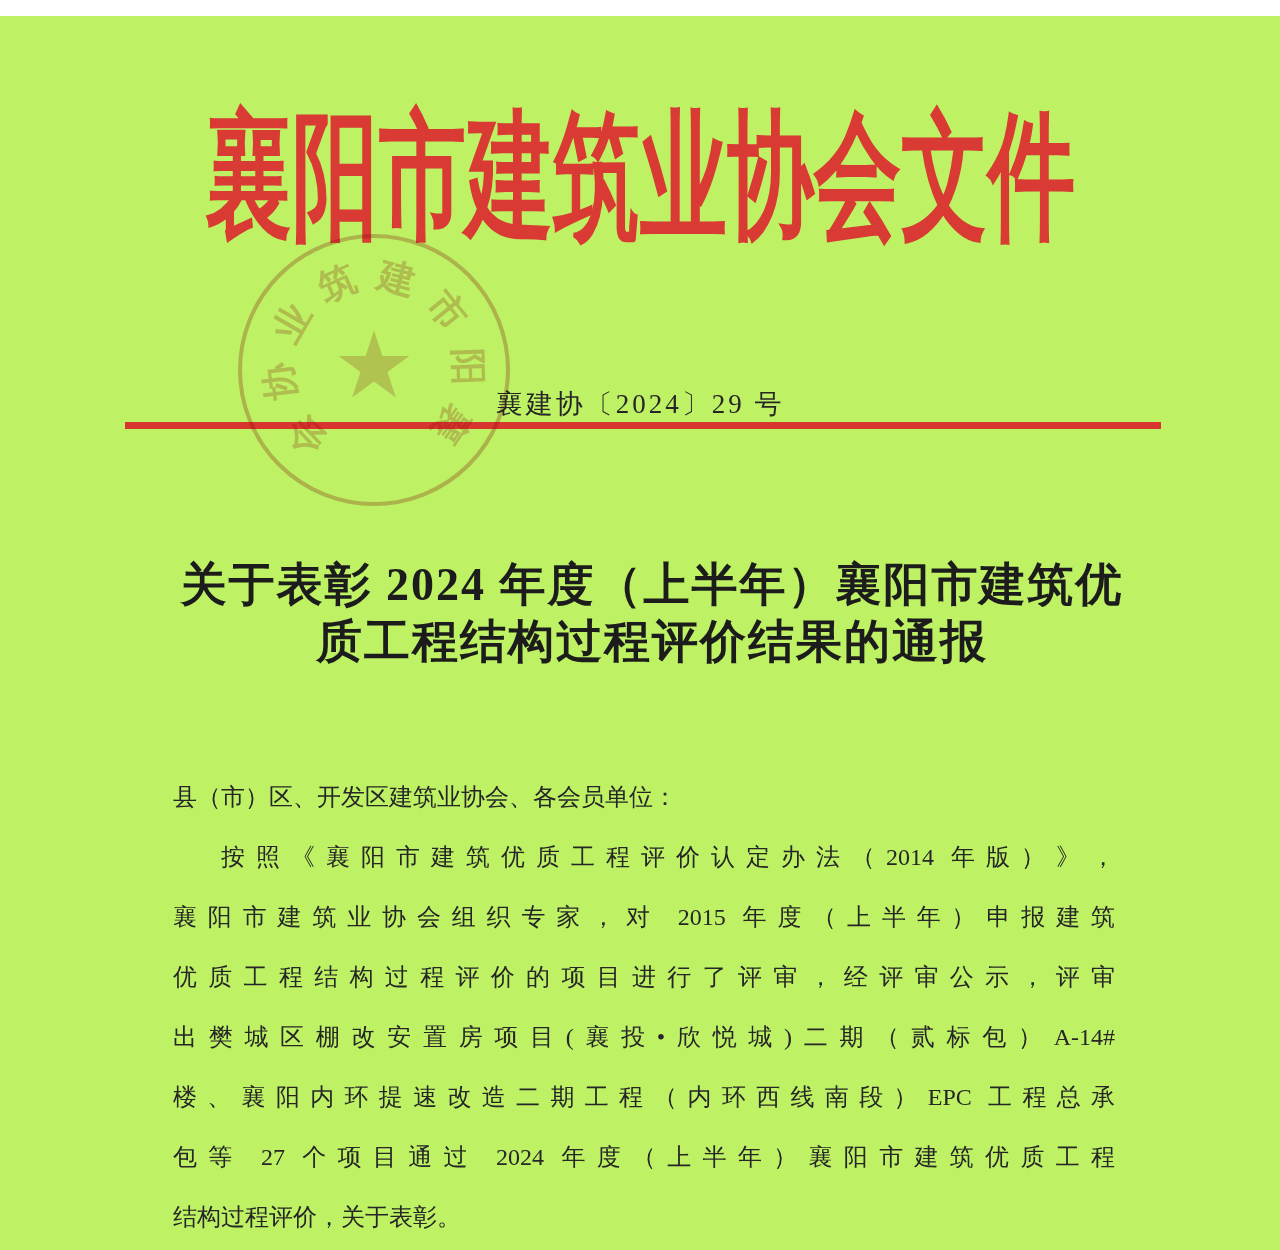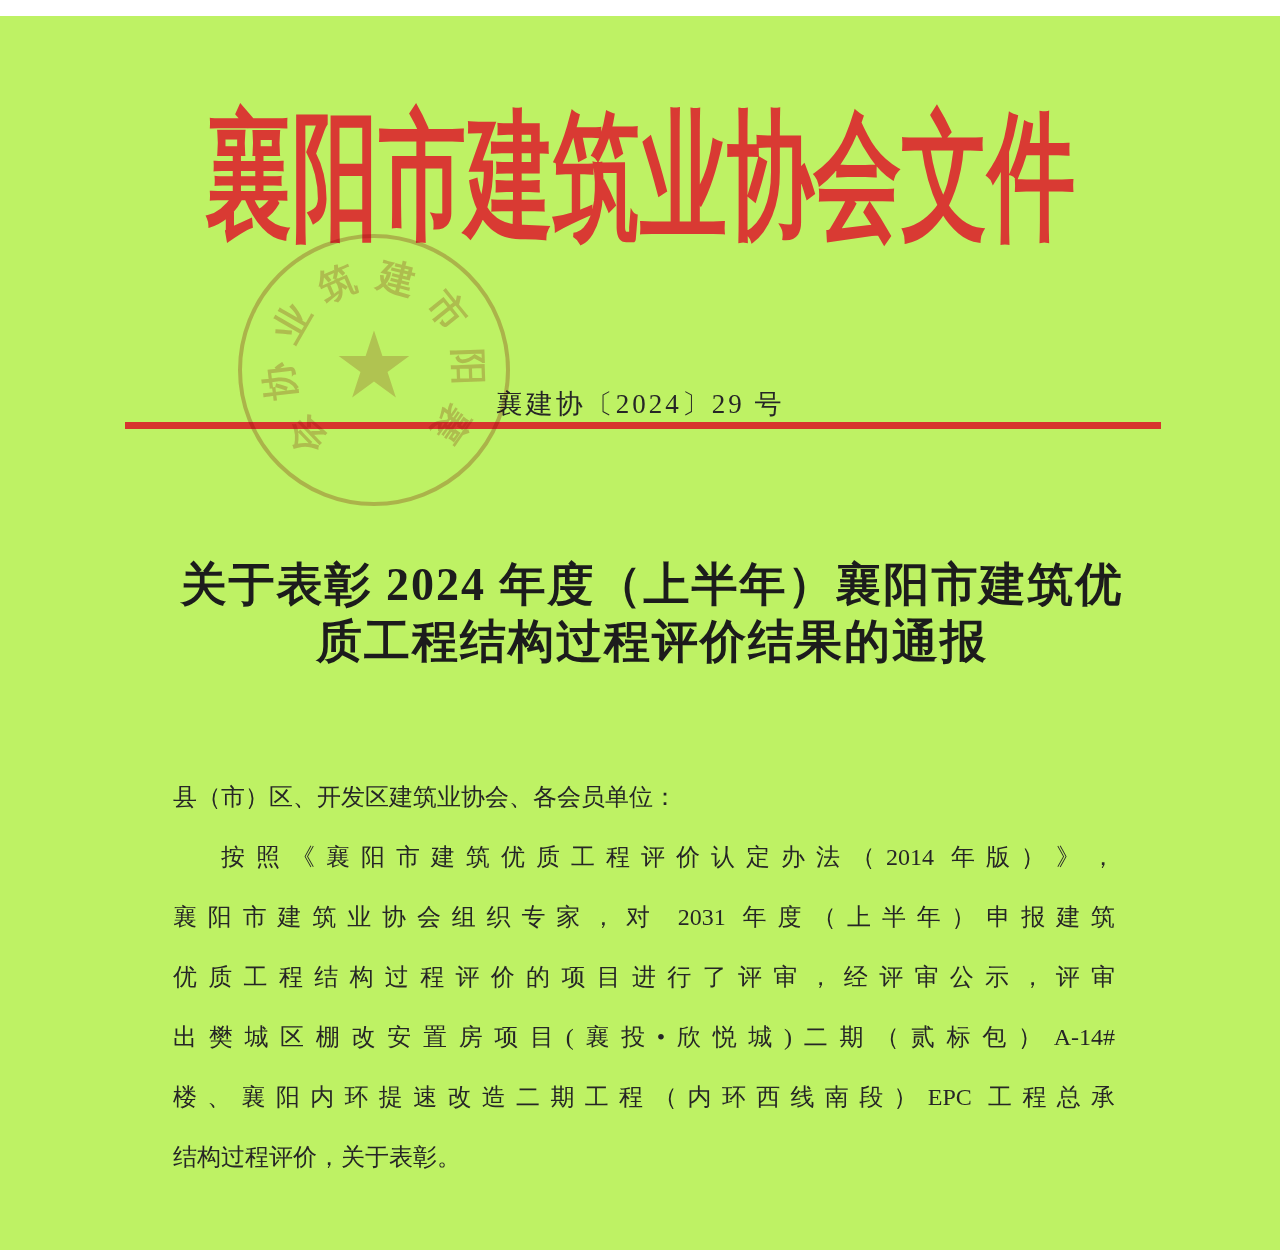--- a/index.html
+++ b/index.html
@@ -104,20 +104,21 @@
   <div class="rule"></div>
 
   <div class="doc-title">
     <div>关于表彰 2024 年度（上半年）襄阳市建筑优</div>
     <div>质工程结构过程评价结果的通报</div>
   </div>
 
   <div class="body-text">
     <div class="ln">县（市）区、开发区建筑业协会、各会员单位：</div>
     <div class="ln j i">按照《襄阳市建筑优质工程评价认定办法（2014 年版）》，</div>
-    <div class="ln j">襄阳市建筑业协会组织专家，对 2031 年度（上半年）申报建筑</div>
+    <div class="ln j">襄阳市建筑业协会组织专家，对 2015 年度（上半年）申报建筑</div>
     <div class="ln j">优质工程结构过程评价的项目进行了评审，经评审公示，评审</div>
     <div class="ln j">出樊城区棚改安置房项目(襄投•欣悦城)二期（贰标包）A-14#</div>
     <div class="ln j">楼、襄阳内环提速改造二期工程（内环西线南段）EPC 工程总承</div>
+    <div class="ln j">包等 27 个项目通过 2024 年度（上半年）襄阳市建筑优质工程</div>
     <div class="ln">结构过程评价，关于表彰。</div>
   </div>
 
 </div>
 
 </body></html>

